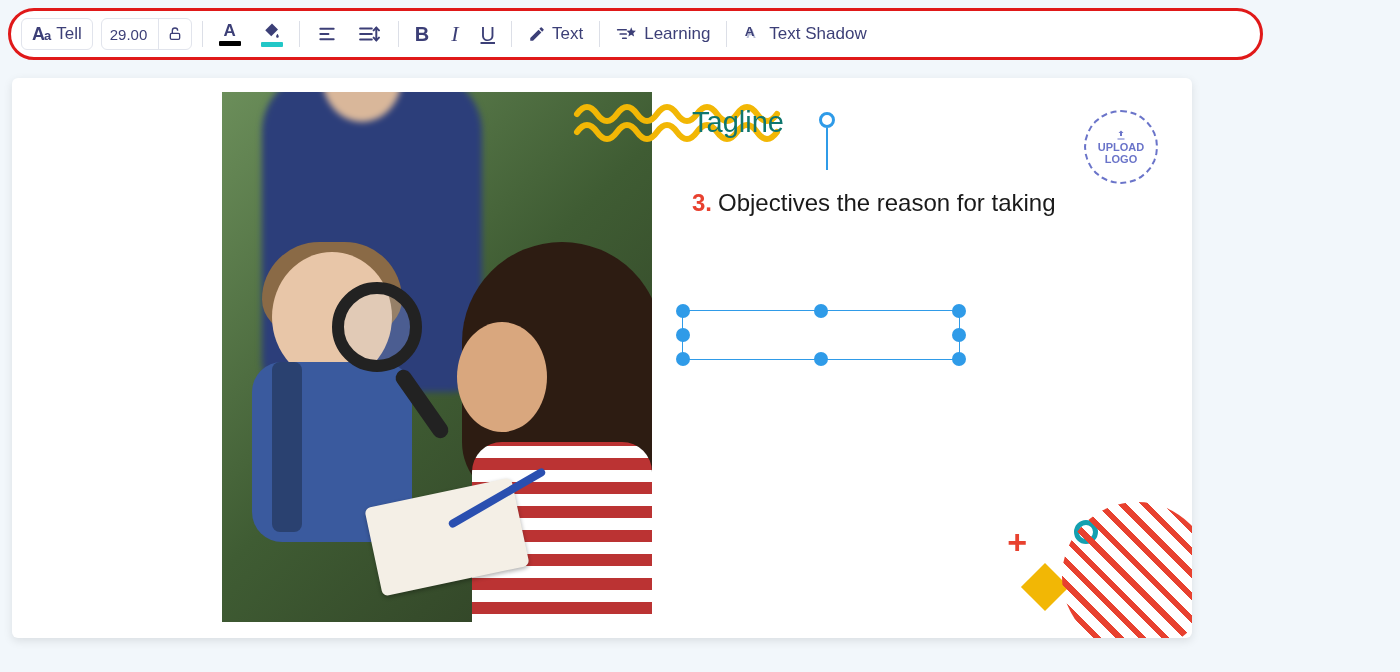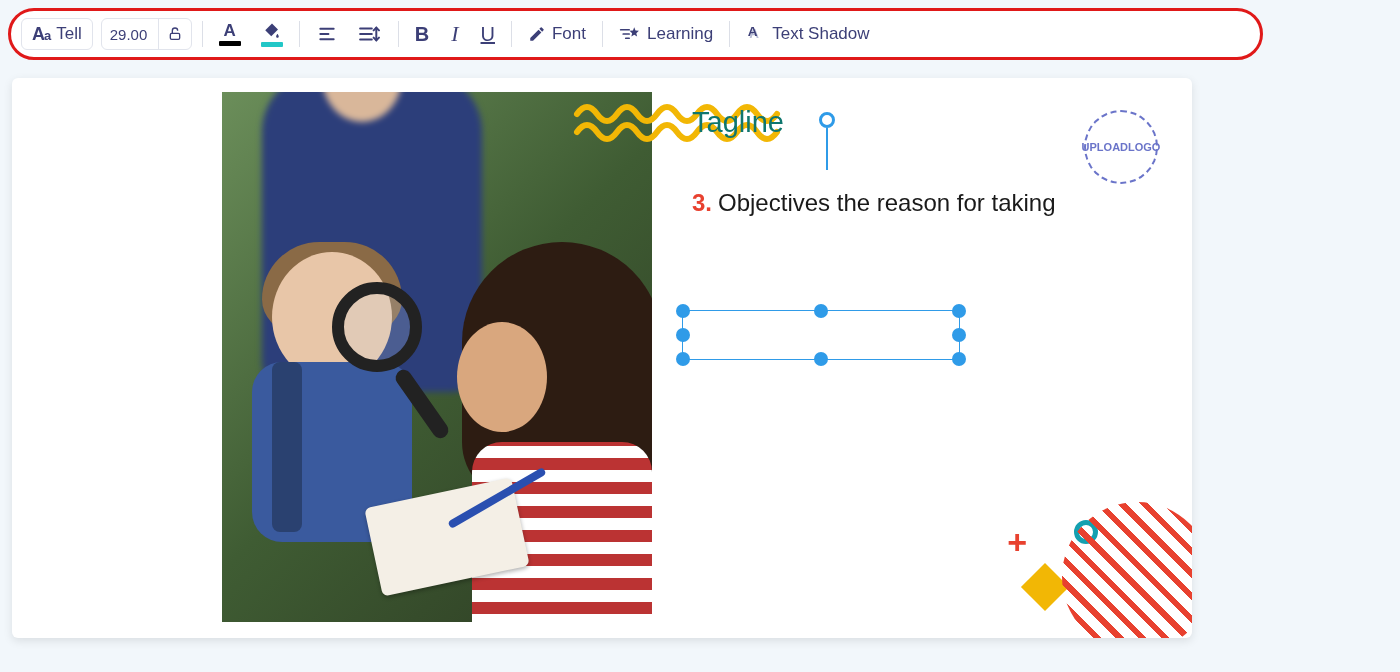--- a/index.html
+++ b/index.html
@@ -206,21 +206,21 @@
   .list { margin-top: 50px; }
   .li { font-size: 24px; color:#1a1a1a; margin: 20px 0; }
   .li .num { color:#e8412f; font-weight:600; margin-right:6px; }
   .li.first { margin-top: 24px; }
 
   .logo-badge{
     position:absolute; top:18px; right:24px; width:74px;height:74px;
     border:2px dashed #6a74c9; border-radius:50%;
     display:flex;align-items:center;justify-content:center;
     color:#6a74c9;font-size:11px;font-weight:700;text-align:center;line-height:1.1;
-    flex-direction:row;
+    flex-direction:column;
   }
   
   .deco-plus{
     position:absolute; bottom:60px; right:155px; color:#e8412f; font-size:34px; font-weight:800;
   }
   .deco-diamond{
     position:absolute; bottom:18px; right:120px;
     width:34px;height:34px;background:#f2b705;transform:rotate(45deg);
   }
   .deco-circle{
@@ -301,21 +301,21 @@
   <div class="tb-item" style="margin-left:10px;">
       <span class="under-ic">U</span>
     </div>
 
   <div class="tb-divider"></div>
 
   <div class="tb-item">
     <svg width="18" height="18" viewBox="0 0 24 24" fill="#3c3f77">
         <path d="M3 17.25V21h3.75L17.8 9.94l-3.75-3.75L3 17.25zM20.7 7.04a1 1 0 0 0 0-1.41l-2.34-2.34a1 1 0 0 0-1.41 0l-1.83 1.83 3.75 3.75 1.83-1.83z"></path>
       </svg>
-    <span>Font</span>
+    <span>Text</span>
   </div>
 
   <div class="tb-divider"></div>
 
   <div class="tb-item">
     <svg width="22" height="18" viewBox="0 0 26 20" stroke="#3c3f77" stroke-width="2" fill="none" stroke-linecap="round">
         <line x1="2" y1="5" x2="12" y2="5"></line>
         <line x1="5" y1="10" x2="12" y2="10"></line>
         <line x1="8" y1="15" x2="12" y2="15"></line>
         <path fill="#3c3f77" stroke="none" d="M18 2l1.5 4 4 .3-3 2.8.9 4-3.4-2.2L14.6 13l.9-4-3-2.8 4-.3z"></path>

